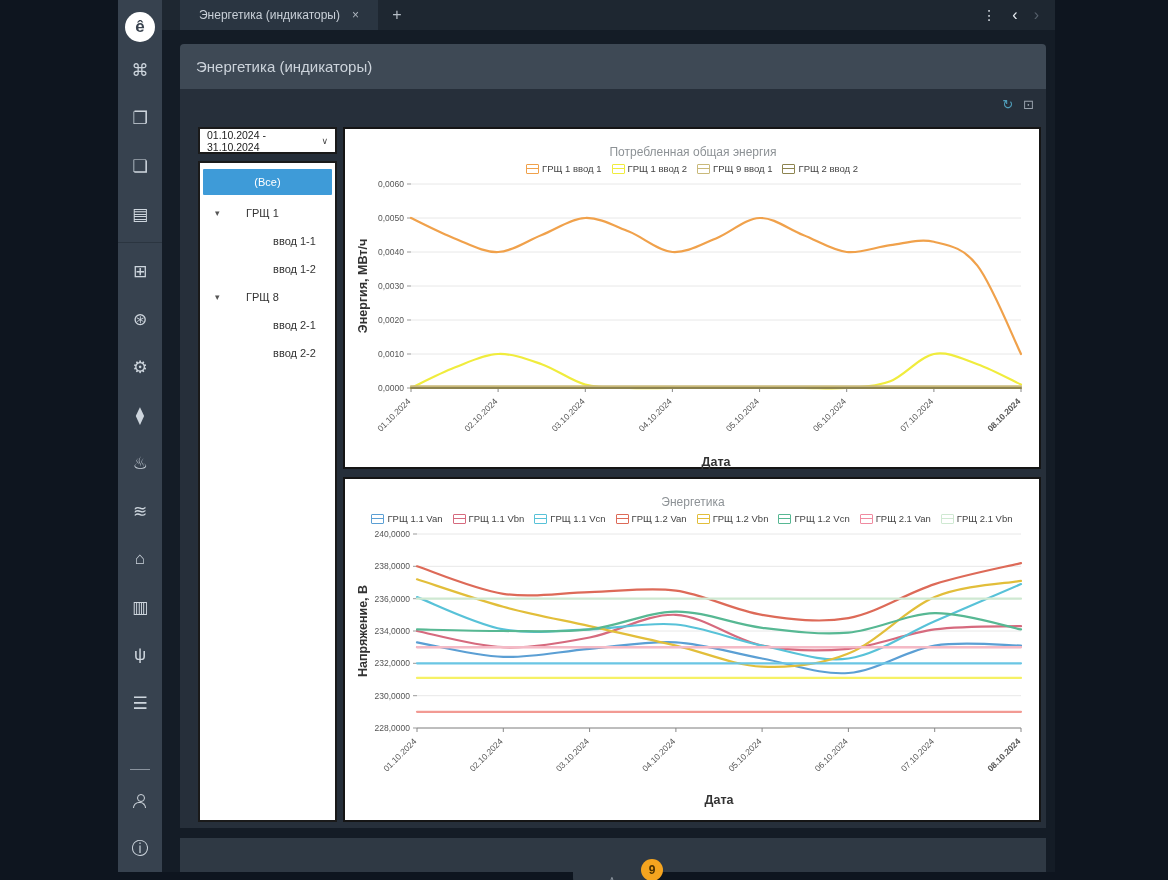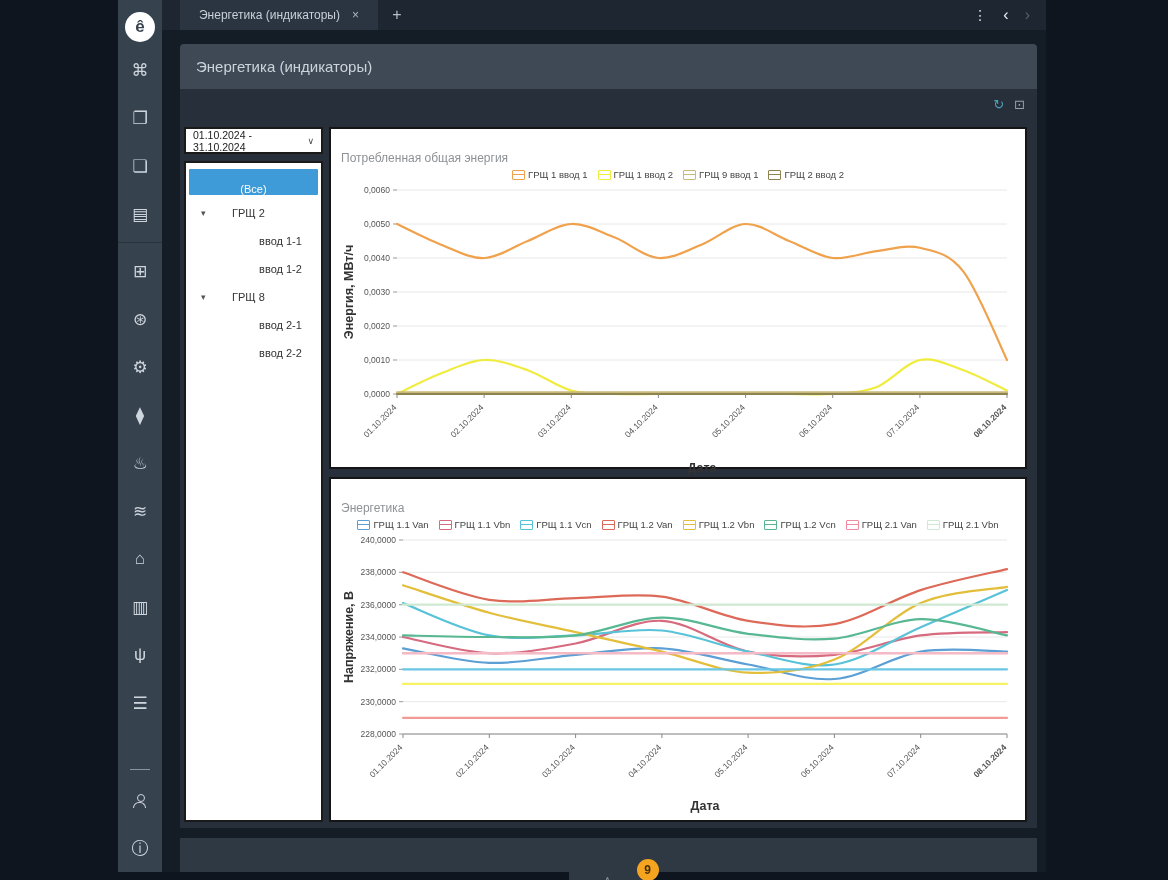--- a/index.html
+++ b/index.html
@@ -33,38 +33,38 @@
   .nav-back{color:#e8edf2;font-size:16px;cursor:pointer;}
   .nav-fwd{color:#555f6a;font-size:16px;cursor:pointer;}
   
   .content{margin:14px 9px 0 18px;display:flex;flex-direction:column;}
   .page-header{height:45px;background:#3e4955;border-radius:4px 4px 0 0;display:flex;align-items:center;
                padding-left:16px;color:#ccd3db;font-size:15px;flex-shrink:0;}
   .panel{background:#262f3a;height:739px;position:relative;box-sizing:border-box;}
   .panel-tools{position:absolute;top:8px;right:12px;display:flex;gap:10px;font-size:13px;}
   .tool-refresh{color:#4f9cb8;cursor:pointer;}
   .tool-display{color:#98a1ab;cursor:pointer;}
-  .panel-body{display:flex;gap:6px;padding:38px 5px 6px 4px;box-sizing:border-box;height:100%;}
+  .panel-body{display:flex;gap:6px;padding:38px 5px 6px 18px;box-sizing:border-box;height:100%;}
   
   .tree-col{width:139px;display:flex;flex-direction:column;gap:7px;flex-shrink:0;}
   .date-box{height:27px;background:#fff;border:2px solid #1a1a1a;display:flex;align-items:center;
             justify-content:space-between;padding:0 7px;font-size:10.5px;color:#222;cursor:pointer;box-sizing:border-box;}
   .date-caret{font-size:9px;color:#444;}
   .tree-box{flex:1;background:#fff;border:2px solid #1a1a1a;padding-top:3px;box-sizing:border-box;overflow:hidden;}
   .tree-row{height:28px;display:flex;align-items:center;font-size:11px;color:#333;position:relative;cursor:pointer;}
   .tree-row.lvl0{justify-content:center;margin:3px 3px 4px;height:26px;color:#fff;border-radius:1px;}
   .tree-row.lvl1{padding-left:46px;}
   .tree-row.lvl2{padding-left:54px;justify-content:center;}
   .exp{position:absolute;left:15px;font-size:9px;color:#555;}
   
   .charts-col{width:698px;display:flex;flex-direction:column;gap:8px;}
   .chart-box{background:#fff;border:2px solid #151515;box-sizing:border-box;padding:5px 8px 0;}
   .chart-box.c1{height:342px;}
   .chart-box.c2{height:345px;}
-  .chart-title{font-size:12px;color:#8d9296;margin:17px 0 2px 2px;}
+  .chart-title{font-size:12px;color:#8d9296;margin:11px 0 2px 2px;text-align:center;}
   .legend{text-align:center;font-size:9.5px;color:#444;line-height:15px;}
   .legend .lrow{white-space:nowrap;text-align:right;}
   .legend-inner{display:inline-block;}
   .lg{display:inline-flex;align-items:center;margin:0 5px 0 5px;cursor:pointer;}
   .lg-box{position:relative;display:inline-block;width:11px;height:8px;border:1px solid;background:#fff;
           margin-right:3px;border-radius:1px;}
   .lg-box b{position:absolute;left:0;right:0;top:3px;height:1.5px;display:block;}
   svg text.tick{font-size:8.5px;fill:#555;}
   svg text.axis-label{font-size:12.5px;font-weight:bold;fill:#333;}
   
@@ -164,26 +164,26 @@
         </div>
 
         <div class="panel-body">
 
           <div class="tree-col">
             <div class="date-box">
               <span>01.10.2024 - 31.10.2024</span>
               <span class="date-caret">∨</span>
             </div>
             <div class="tree-box">
-                <div class="tree-row lvl0 sel" style="background: rgb(62, 155, 216); align-items: flex-end;">
+                <div class="tree-row lvl0 sel" style="background: rgb(62, 155, 216);">
                   <span>(Все)</span>
                 </div>
                 <div class="tree-row lvl1">
                   <span class="exp">▾</span>
-                  <span>ГРЩ 2</span>
+                  <span>ГРЩ 1</span>
                 </div>
                 <div class="tree-row lvl2">
                   <span>ввод 1-1</span>
                 </div>
                 <div class="tree-row lvl2">
                   <span>ввод 1-2</span>
                 </div>
                 <div class="tree-row lvl1">
                   <span class="exp">▾</span>
                   <span>ГРЩ 8</span>

